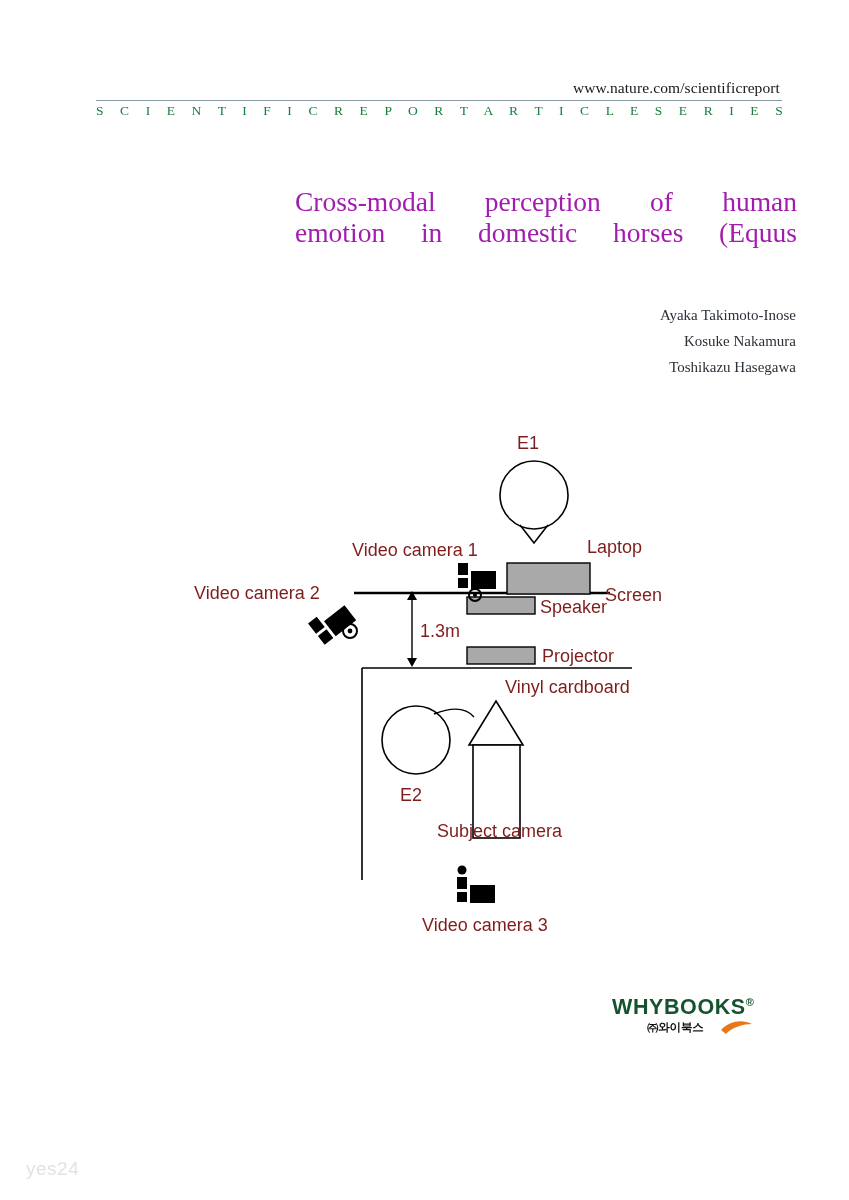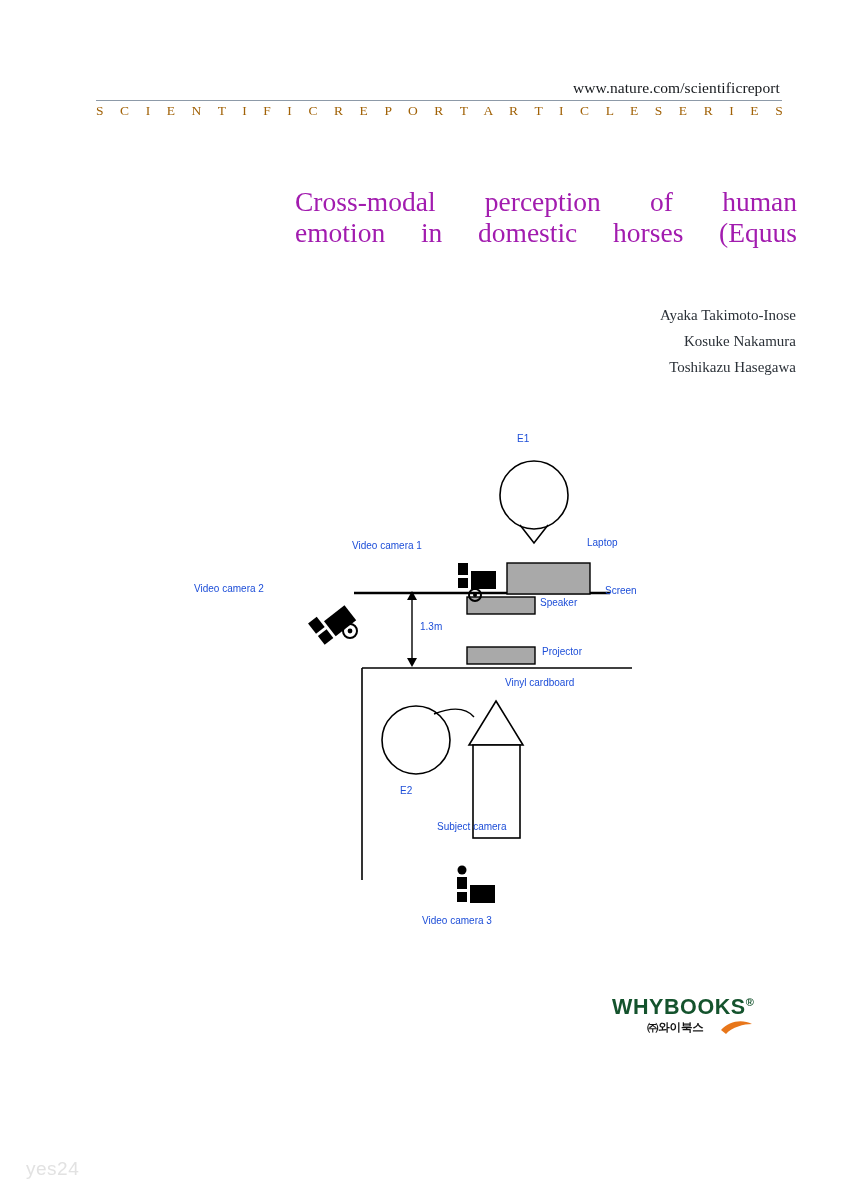--- a/index.html
+++ b/index.html
@@ -45,21 +45,21 @@
     background: #8d9aa8;
   }
   .series-line {
     position: absolute;
     left: 84px;
     top: 103px;
     width: 686px;
     text-align: left;
     font-family: "Liberation Serif", serif;
     font-size: 13.5px;
-    color: #a16207;
+    color: #15803d;
     letter-spacing: 6.6px;
     white-space: nowrap;
   }
 
   
   .title {
     position: absolute;
     left: 283px;
     top: 186px;
     width: 502px;
@@ -96,22 +96,22 @@
     left: 150px;
     top: 425px;
     width: 560px;
     height: 520px;
   }
   #figure svg { display: block; }
 
   .fig-label {
     position: absolute;
     font-family: "Liberation Sans", sans-serif;
-    font-size: 10px;
-    color: #1d4ed8;
+    font-size: 18px;
+    color: #7f1d1d;
     white-space: nowrap;
   }
 
   
   #logo {
     position: absolute;
     left: 600px;
     top: 995px;
     width: 160px;
     height: 46px;

